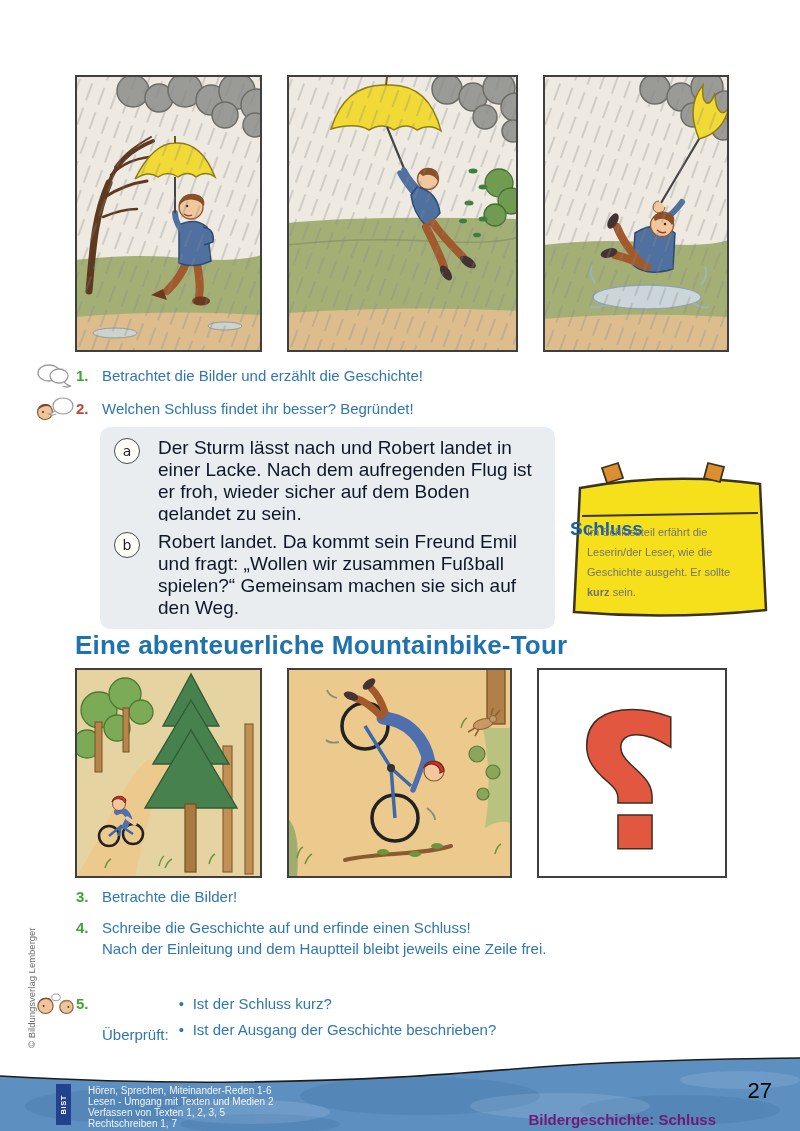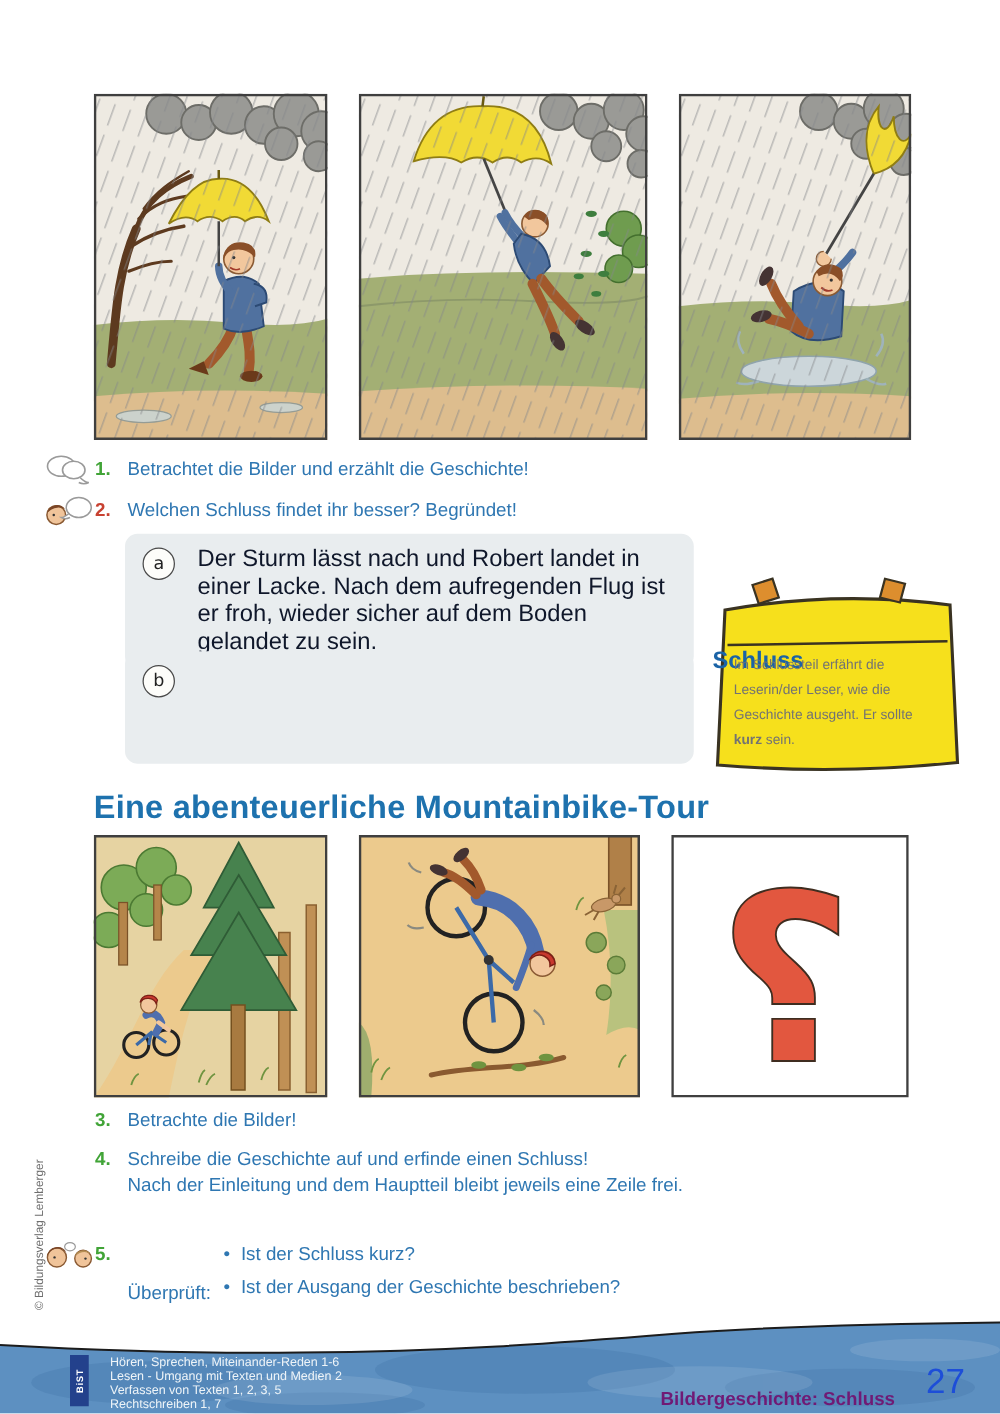--- a/index.html
+++ b/index.html
@@ -40,21 +40,21 @@
   .ib-body b{font-weight:bold;}
   
   .footer{position:absolute;left:0;top:1050px;width:800px;height:81px;}
   .footer svg{position:absolute;left:0;top:0;}
   .bist{position:absolute;left:56px;top:34px;width:15px;height:41px;background:#23418c;
         display:flex;align-items:center;justify-content:center;}
   .bist span{writing-mode:vertical-rl;transform:rotate(180deg);color:#fff;font-size:7.5px;
              font-weight:bold;letter-spacing:.6px;}
   .flines{position:absolute;left:88px;top:35px;color:#eef4f8;font-size:10px;line-height:11px;}
   .fsection{position:absolute;right:84px;top:47px;color:#701a75;font-size:15px;font-weight:bold;margin-top:14px;}
-  .fpage{position:absolute;right:28px;top:39px;color:#1d4ed8;font-size:28px;}
+  .fpage{position:absolute;right:28px;top:28px;color:#000000;font-size:22px;}
   
   .copyright{position:absolute;left:26px;top:1048px;transform-origin:0 0;transform:rotate(-90deg);
              white-space:nowrap;font-size:9.5px;color:#6e6e6e;}
 </style>
 </head>
 <body>
 
 <div class="page">
 
   <div class="copyright">© Bildungsverlag Lemberger</div>
@@ -232,20 +232,21 @@
     <span class="ttext">Welchen Schluss findet ihr besser? Begründet!</span>
   </div>
 
   <div class="option" style="top:427px;min-height:86px">
     <span class="olabel">a</span>
     <span class="hand">Der Sturm lässt nach und Robert landet in einer Lacke. Nach dem aufregenden Flug ist er froh, wieder sicher auf dem Boden gelandet zu sein.</span>
   </div>
 
   <div class="option" style="top:521px;min-height:90px">
     <span class="olabel">b</span>
+    <span class="hand">Robert landet. Da kommt sein Freund Emil und fragt: „Wollen wir zusammen Fußball spielen?“ Gemeinsam machen sie sich auf den Weg.</span>
   </div>
 
   <div class="infobox">
     <svg width="200" height="172" viewBox="0 0 200 172">
       <path d="M10,36 Q100,20 190,32 L196,158 Q100,168 4,160 Z" fill="#f6e01c" stroke="#3a3322" stroke-width="2.5"></path>
       <path d="M12,64 L188,61" stroke="#3a3322" stroke-width="2"></path>
       <g fill="#dd8e2e" stroke="#3a3322" stroke-width="1.8">
         <path d="M32,16 l16,-5 5,15 -16,5 z"></path>
         <path d="M138,11 l16,4 -4,15 -16,-4 z"></path>
       </g>

